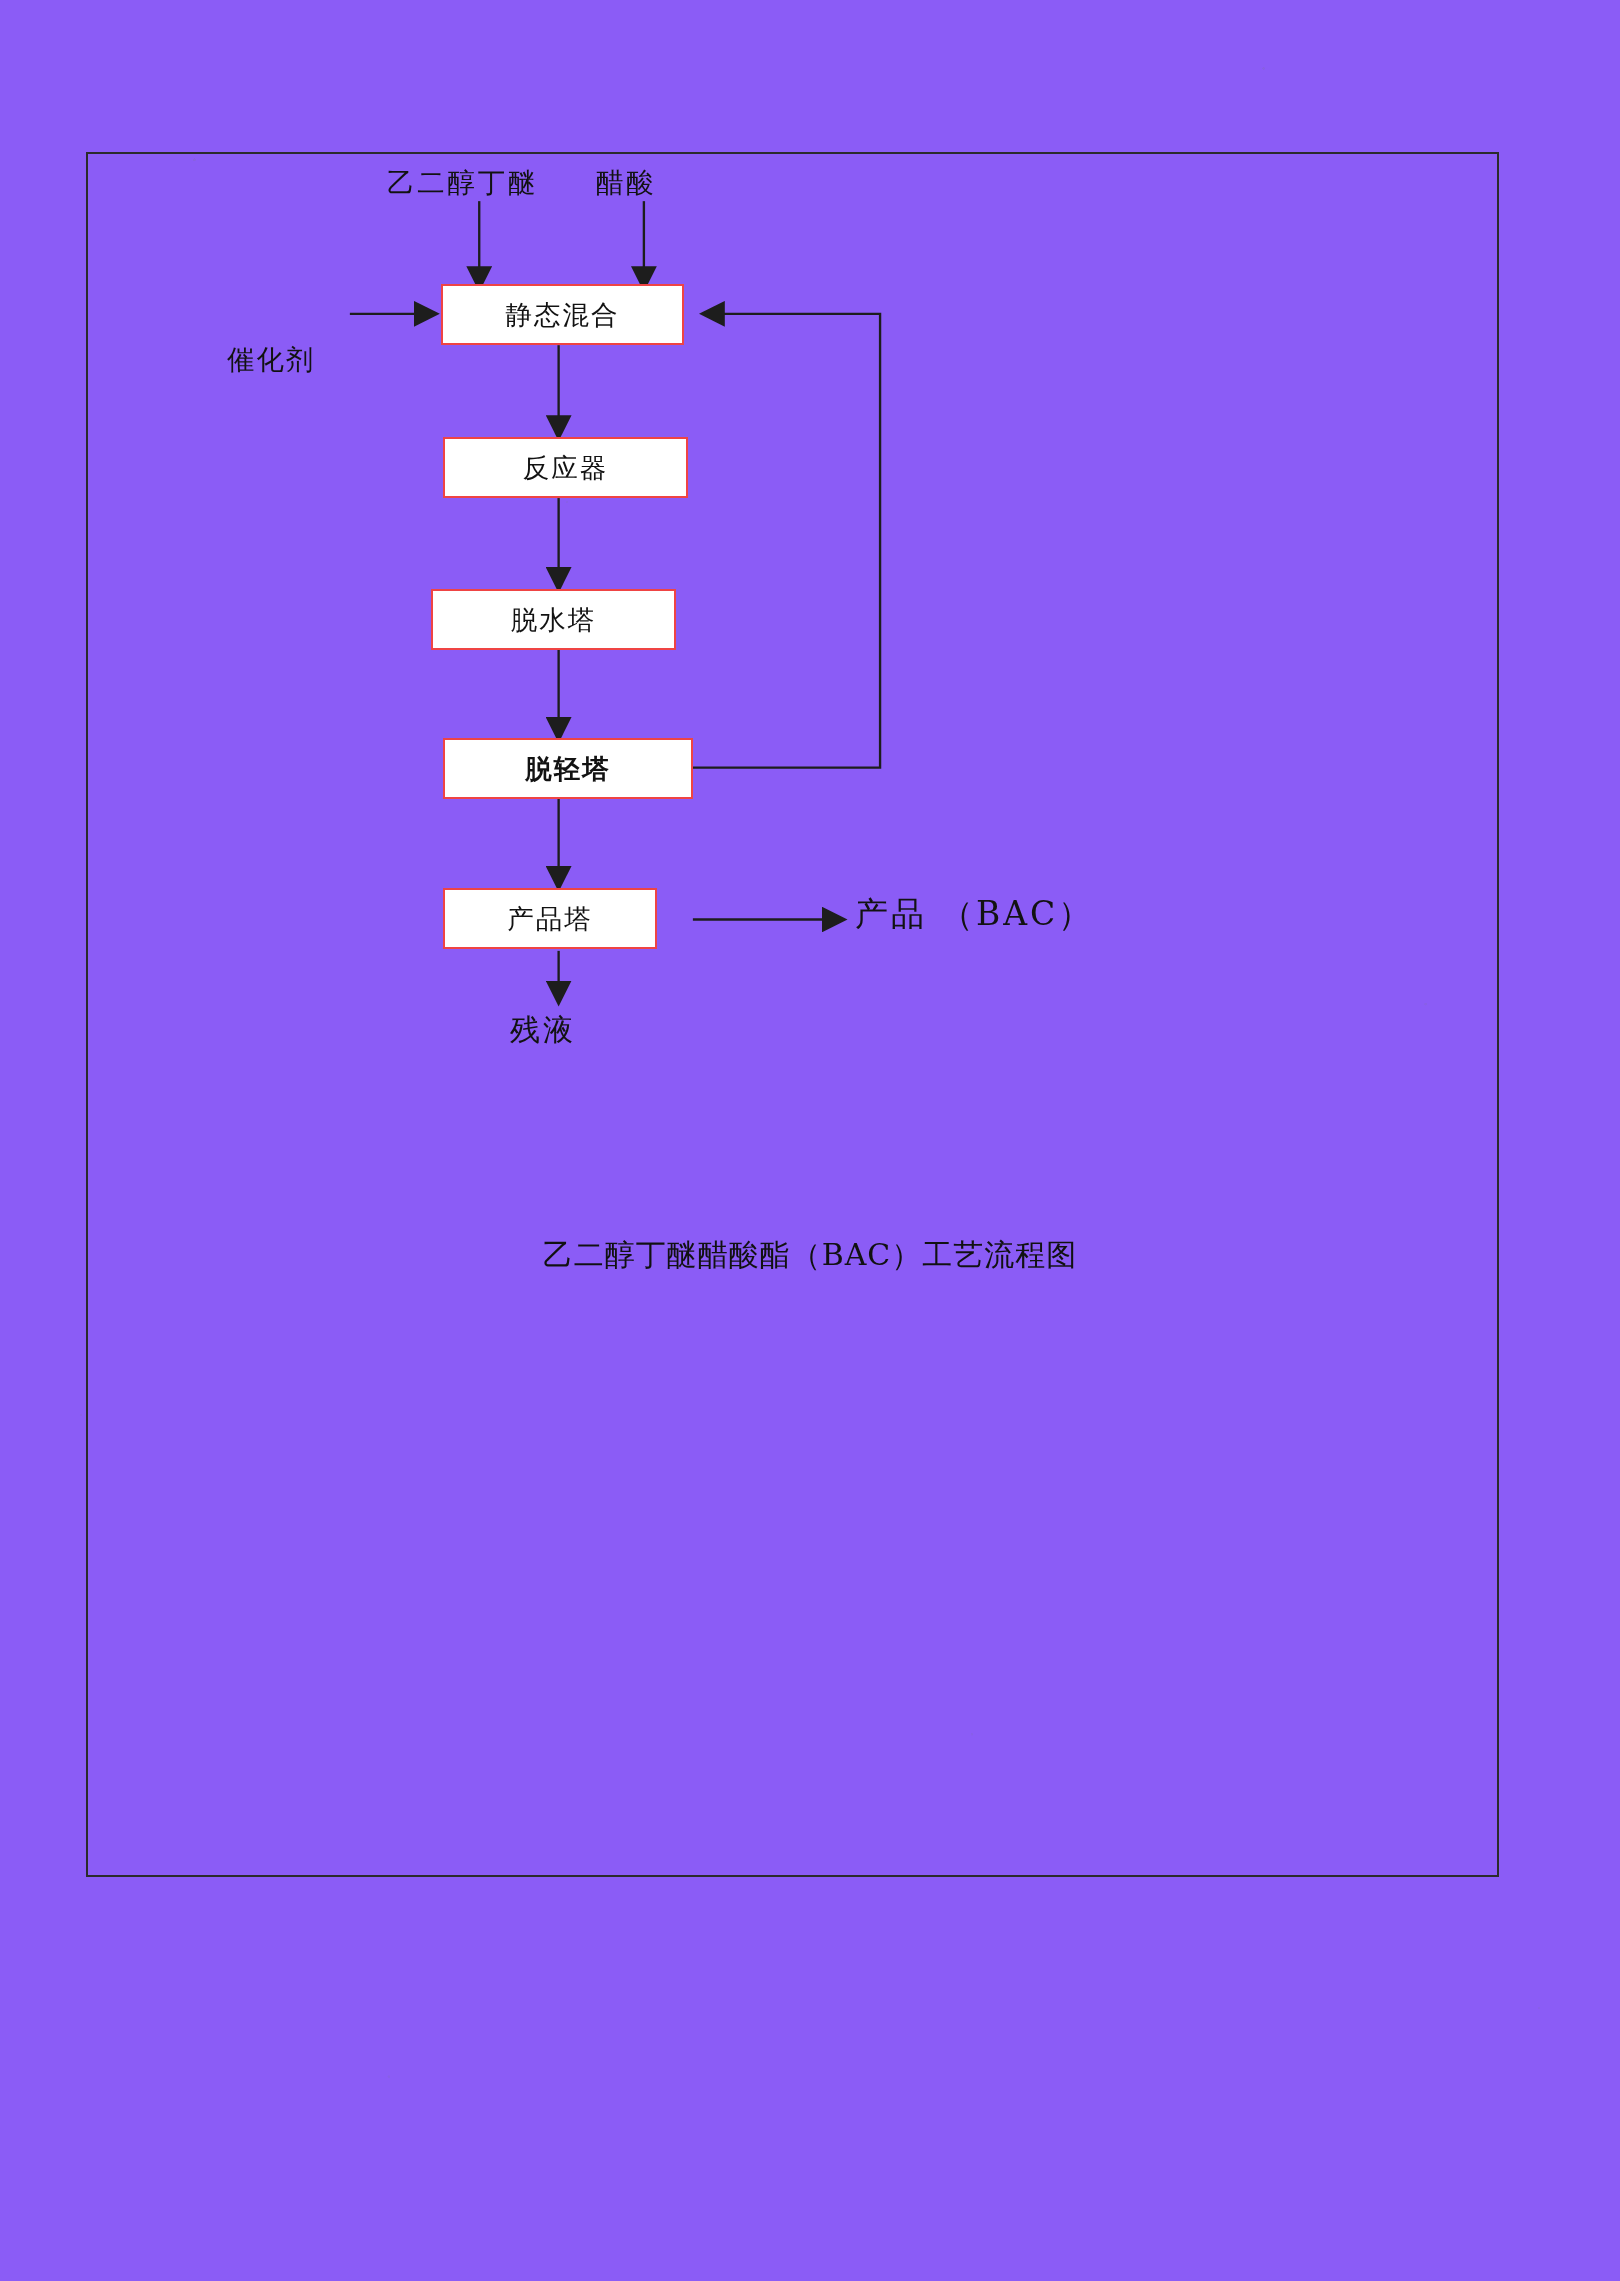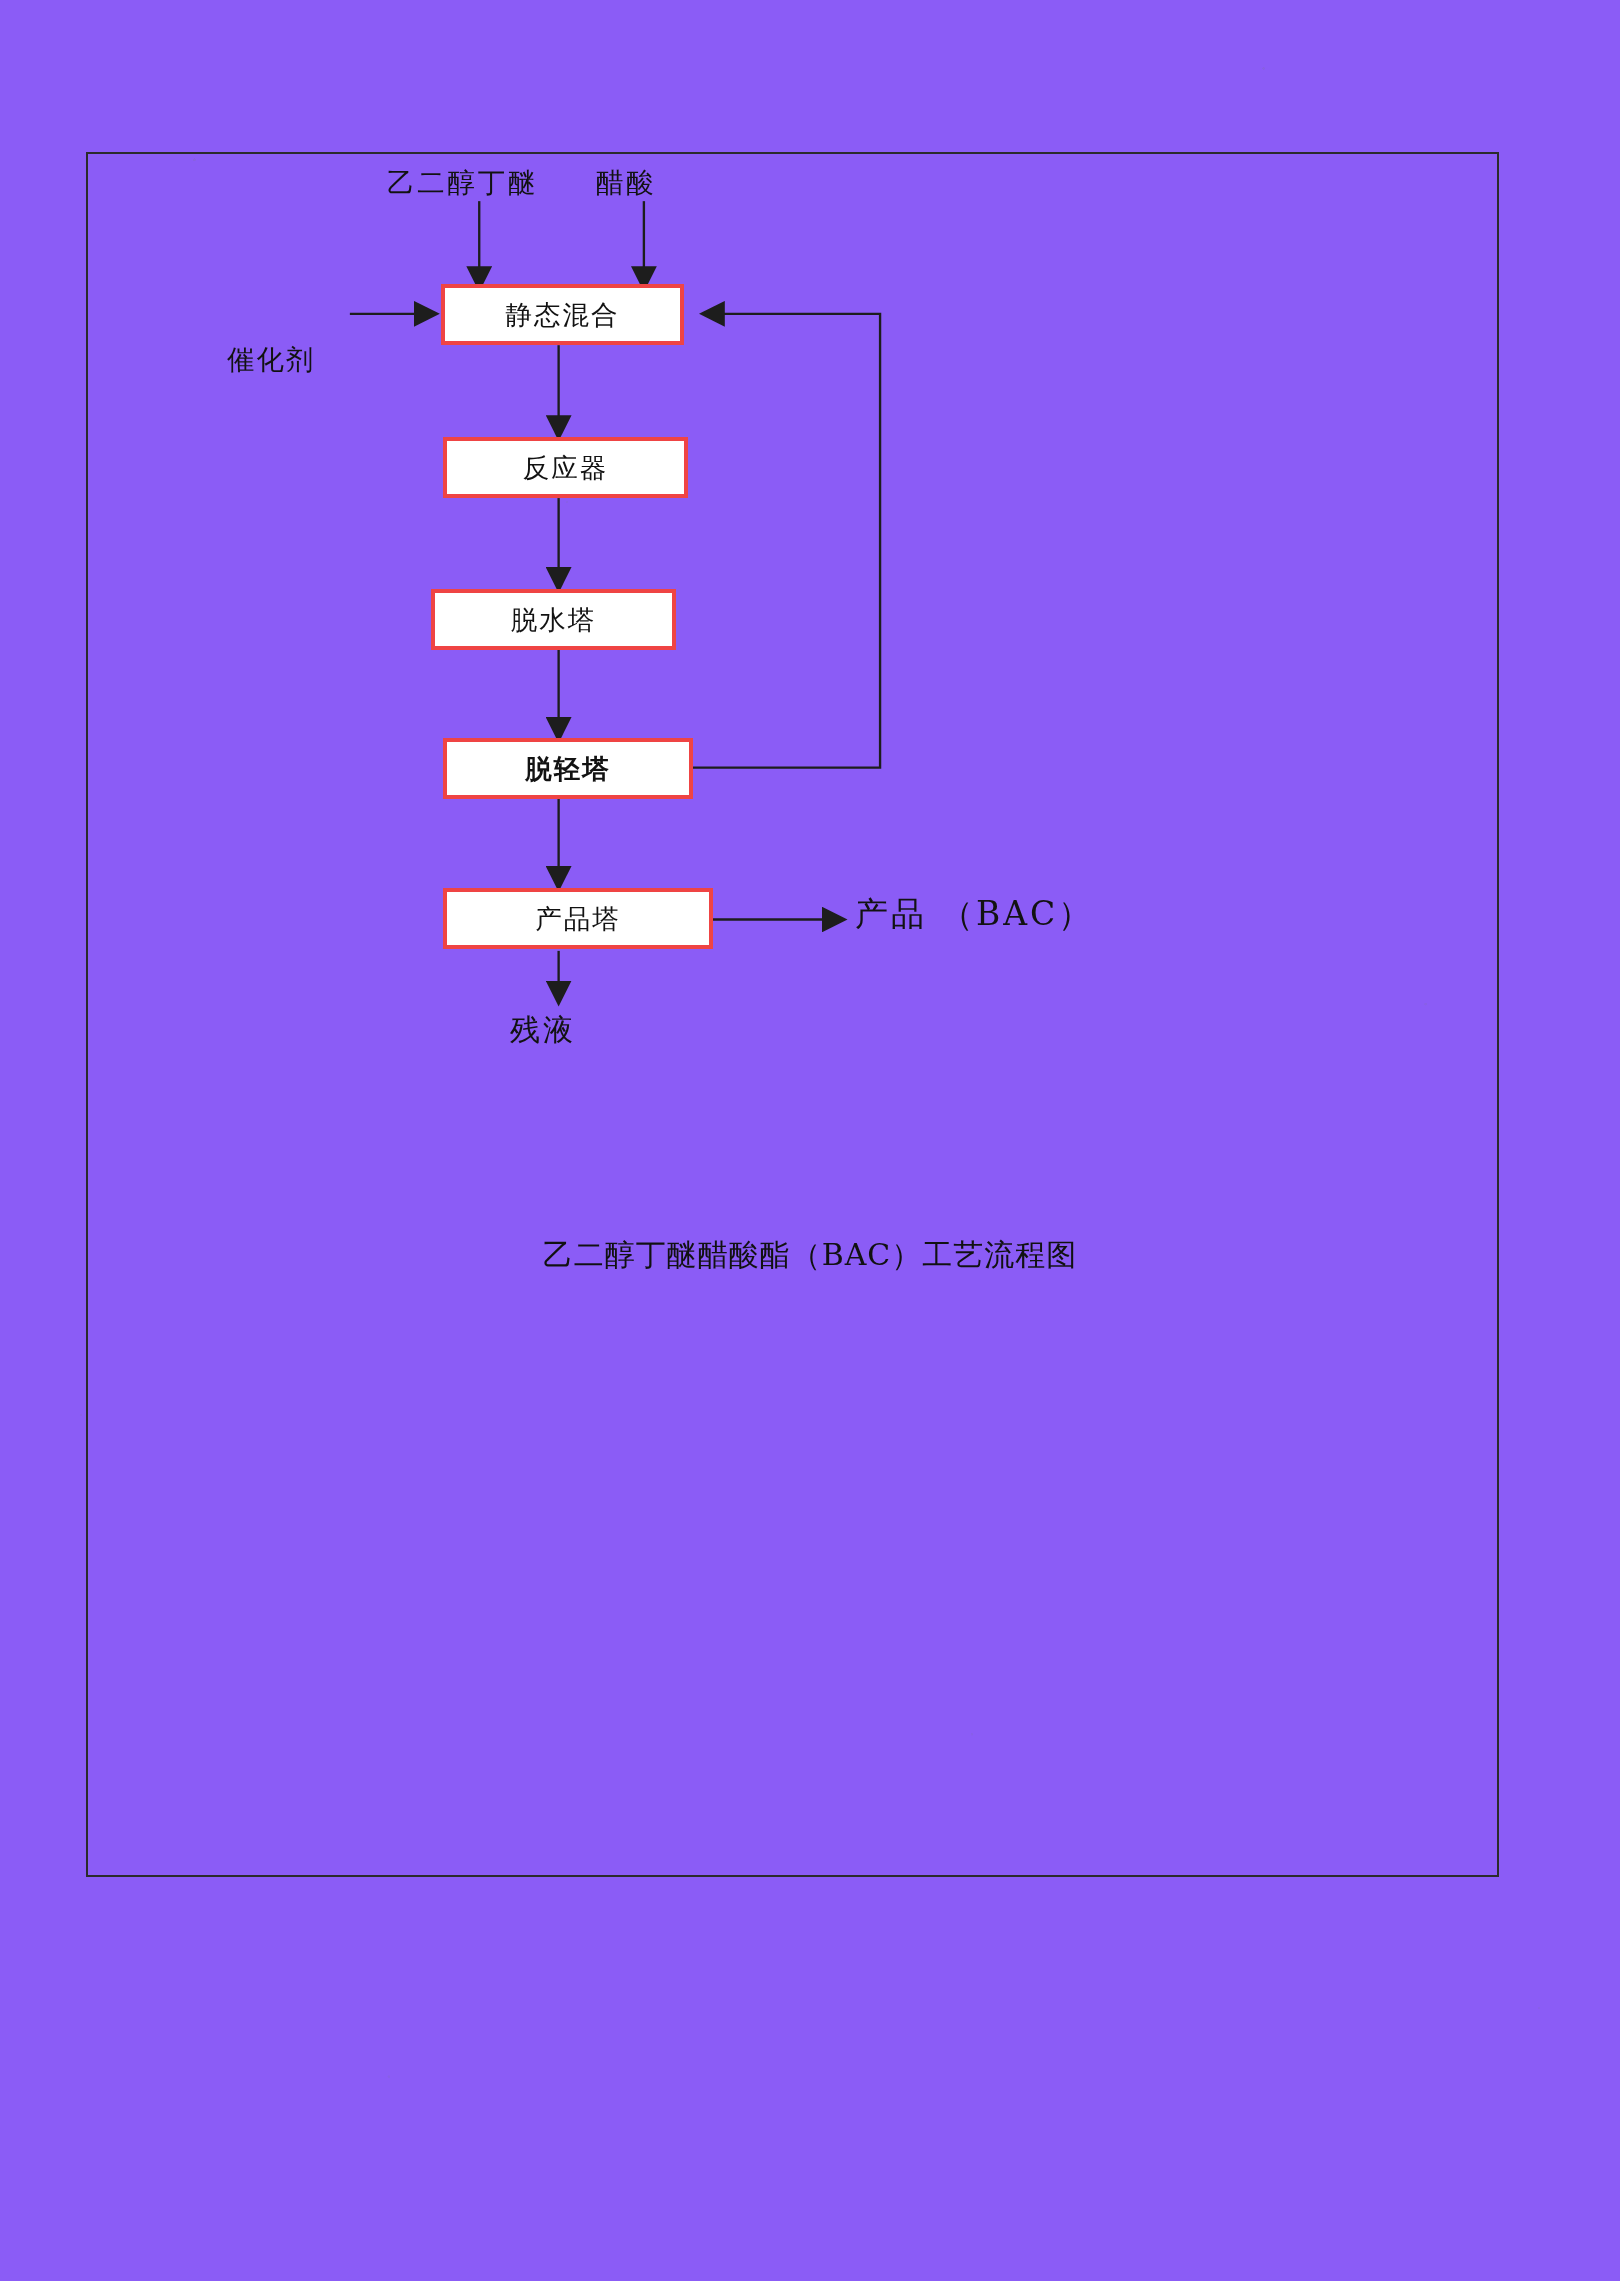--- a/index.html
+++ b/index.html
@@ -41,21 +41,21 @@
     left: 86px;
     top: 152px;
     width: 1413px;
     height: 1725px;
     border: 2px solid #2b2b2b;
     box-sizing: border-box;
   }
   .node {
     position: absolute;
     box-sizing: border-box;
-    border: 4px solid #ef4444;
+    border: 2px solid #ef4444;
     background: #ffffff;
     display: flex;
     align-items: center;
     justify-content: center;
     font-size: 26.5px;
     letter-spacing: 2px;
     color: #121212;
   }
   .free-label {
     position: absolute;
@@ -136,21 +136,21 @@
   </div>
 
   <div class="node" style="left:431px; top:589px; width:245px; height:61px;text-align:right;">
     <span>脱水塔</span>
   </div>
 
   <div class="node" style="left:443px; top:738px; width:250px; height:61px;font-weight:bold;">
     <span>脱轻塔</span>
   </div>
 
-  <div class="node" style="left:443px; top:888px; width:270px; height:61px;">
+  <div class="node" style="left:443px; top:888px; width:214px; height:61px;">
     <span>产品塔</span>
   </div>
 
   <div id="caption">乙二醇丁醚醋酸酯（BAC）工艺流程图</div>
 
   <div id="noise"></div>
 </div>
 
 
 </body></html>

